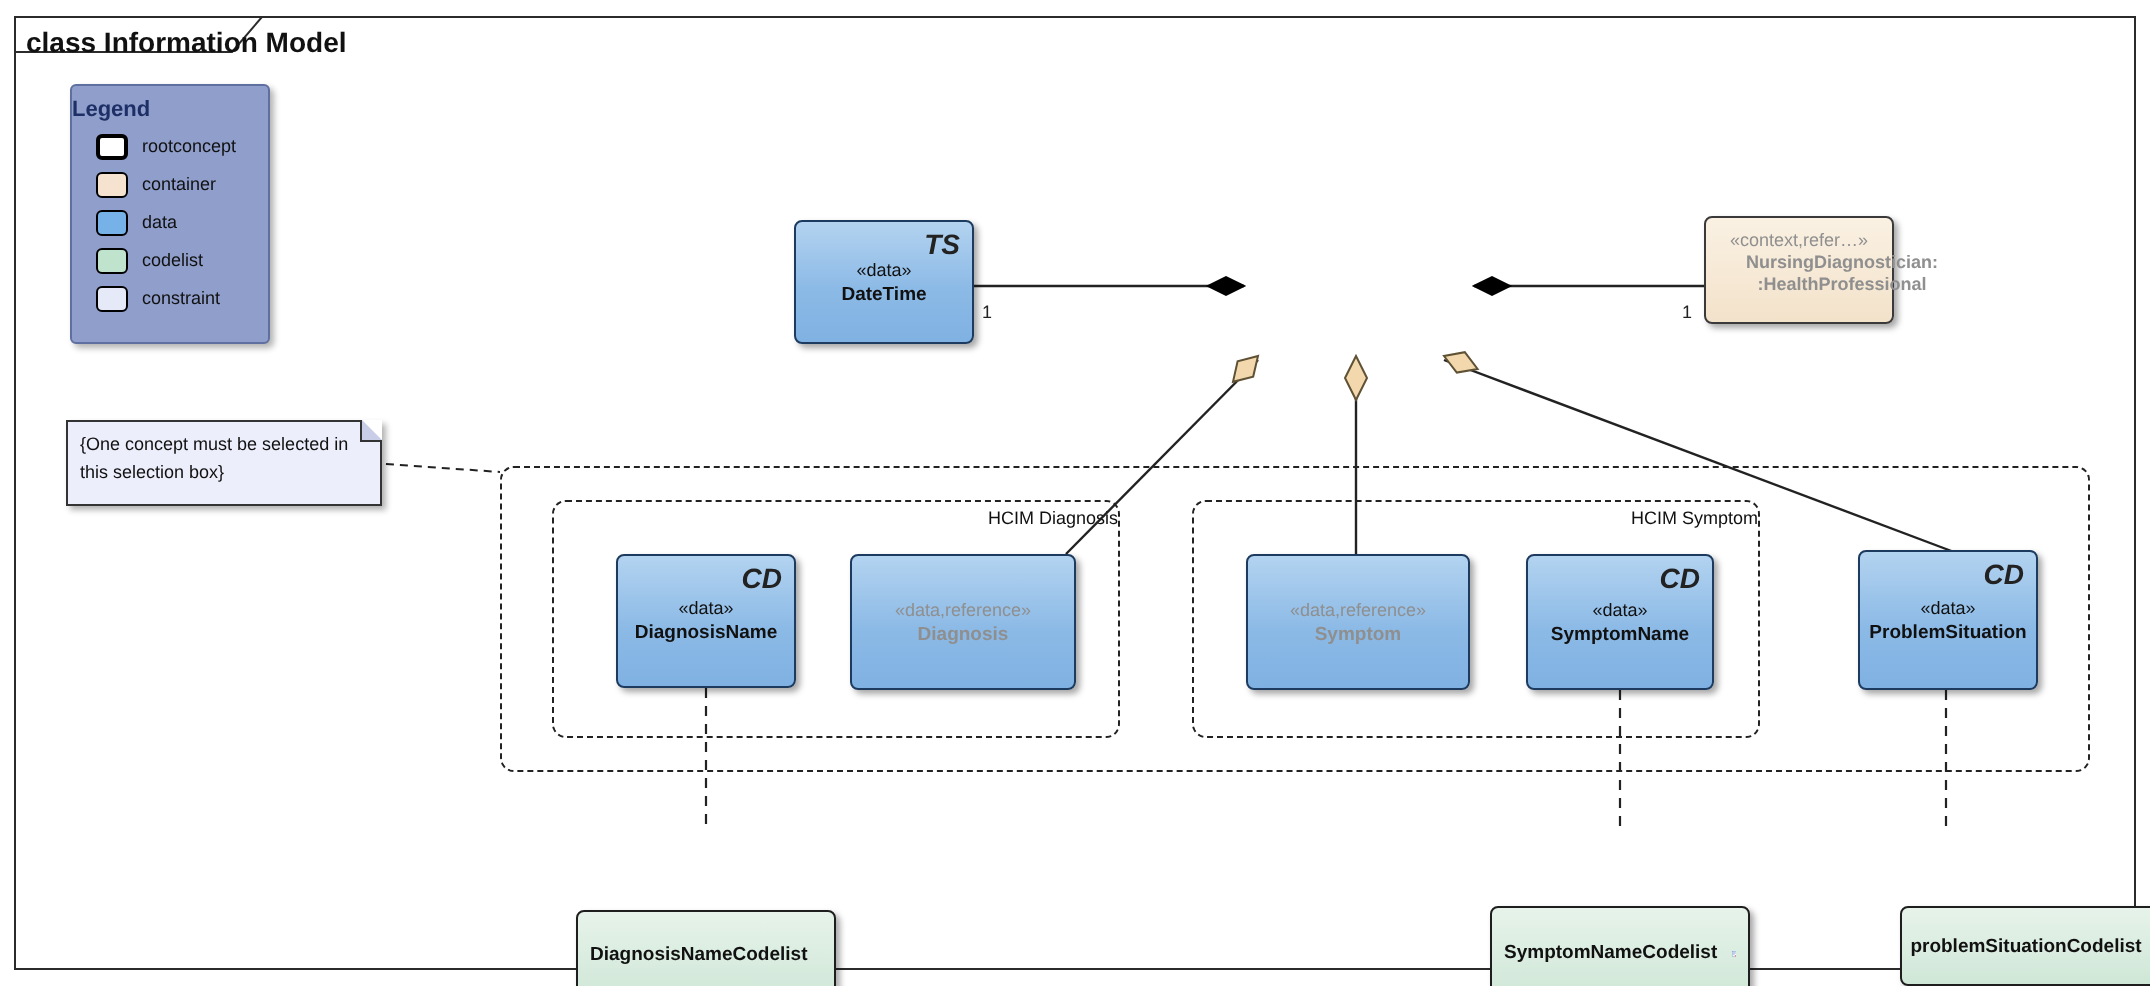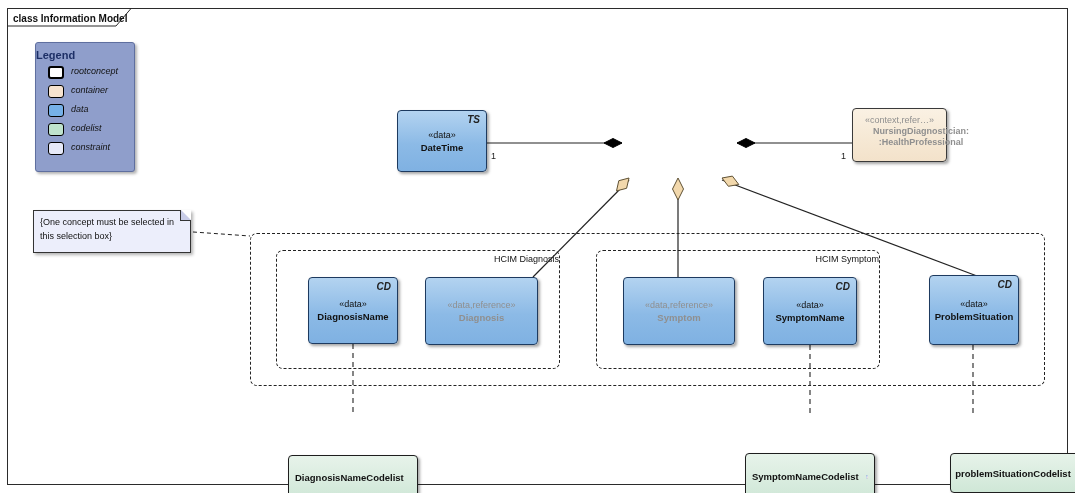--- a/index.html
+++ b/index.html
@@ -4,28 +4,28 @@
 <style>
   * { margin:0; padding:0; box-sizing:border-box; }
   html,body { background:#fff; }
   body { font-family:"Liberation Sans", sans-serif; }
   #canvas { position:relative; width:1075px; height:493px; background:#ffffff; overflow:hidden; }
 
   .frame { position:absolute; left:7px; top:8px; width:1061px; height:477px;
            border:1px solid #2b2b2b; background:#fff; }
 
   .tab { position:absolute; left:7px; top:8px; width:126px; height:19px; z-index:5; }
-  .tab-label { position:absolute; left:13px; top:13px; font-size:10px; font-weight:bold; color:#111; z-index:6; white-space:nowrap; }
+  .tab-label { position:absolute; left:13px; top:13px; font-size:14px; font-weight:bold; color:#111; z-index:6; white-space:nowrap; }
 
   
   .legend { position:absolute; left:35px; top:42px; width:100px; height:130px;
             background:#8f9ecb; border:1px solid #5f6f9f; border-radius:3px;
             box-shadow:2px 2px 3px rgba(0,0,0,0.3); z-index:4; }
   .legend-title { font-size:11px; font-weight:bold; color:#1d2f66; padding-top:6px; }
-  .legend-row { display:flex; gap:7px; padding:0 0 0 12px; margin-top:5px; height:14px;font-style:italic; }
+  .legend-row { display:flex; align-items:center; gap:7px; padding:0 0 0 12px; margin-top:5px; height:14px; }
   .swatch { width:16px; height:13px; border:1px solid #000; border-radius:3px; flex:0 0 auto; }
   .sw-root { background:#ffffff; border-width:2.5px; }
   .sw-container { background:#f6e3cf; }
   .sw-data { background:#76b1e8; }
   .sw-codelist { background:#bfe3cd; }
   .sw-constraint { background:#e6e9f8; }
   .legend-row span { font-size:9px; color:#111; }
 
   
   .note { position:absolute; left:33px; top:210px; width:158px; height:43px;
@@ -44,21 +44,21 @@
   .grp-symp  { left:596px; top:250px; width:284px; height:119px; }
   .grp-label { position:absolute; top:3px; left:0; right:0; text-align:right; font-size:9px; color:#111; }
 
   
   .node { position:absolute; border-radius:4px; box-shadow:2px 2px 3px rgba(0,0,0,0.35);
           z-index:3; display:flex; flex-direction:column; align-items:center; justify-content:center; }
   .blue { background:linear-gradient(180deg,#b3d3f0 0%, #8cbae6 55%, #7fb1e2 100%); border:1.4px solid #1d3a5f; }
   .stereo { font-size:9px; color:#111; }
   .nname  { font-size:9.5px; font-weight:bold; color:#111; margin-top:2px; }
   .graytxt .stereo, .graytxt .nname { color:#8f8f8f;text-align:center; }
-  .tag { position:absolute; top:3px; right:6px; font-size:10px; font-style:italic; font-weight:bold; color:#222; }
+  .tag { position:absolute; top:3px; right:6px; font-size:14px; font-style:italic; font-weight:bold; color:#222; }
 
   .n-datetime        { left:397px; top:110px; width:90px;  height:62px; }
   .n-root            { left:622px; top:108px; width:115px; height:70px;
                        background:linear-gradient(180deg,#ffffff,#efefef);
                        border:3px solid #000; border-radius:6px; justify-content:flex-start; padding-top:9px; }
   .n-diagnostician   { left:852px; top:108px; width:95px;  height:54px;
                        background:linear-gradient(180deg,#faf1e3,#f3e2ca);
                        border:1.5px solid #3a3a3a; justify-content:flex-start; padding-top:6px; }
   .n-diagnostician .stereo, .n-diagnostician .nname { color:#8f8f8f; }
   .n-diagnostician .nname { margin-top:1px; font-size:9px;padding-left:43px; }

